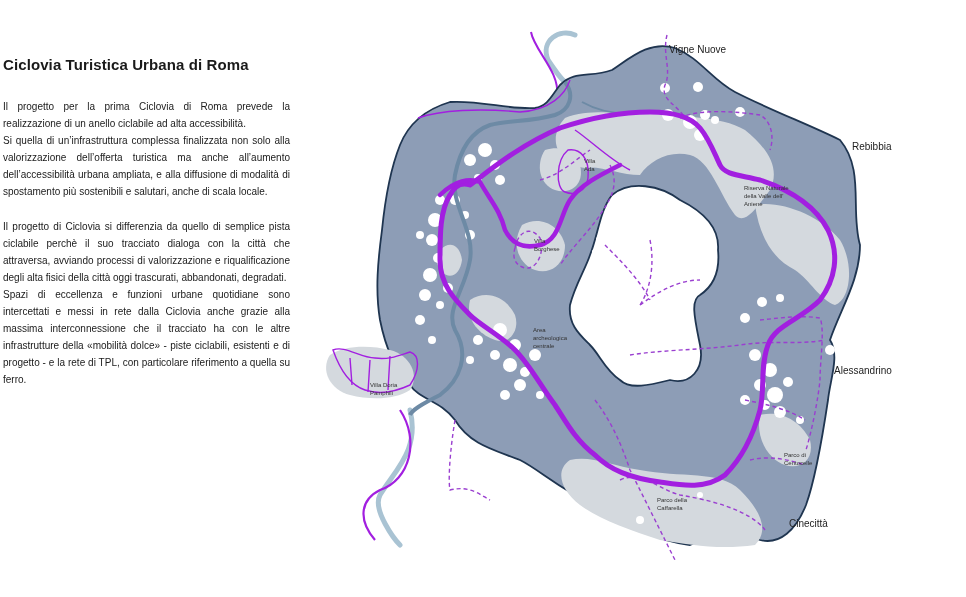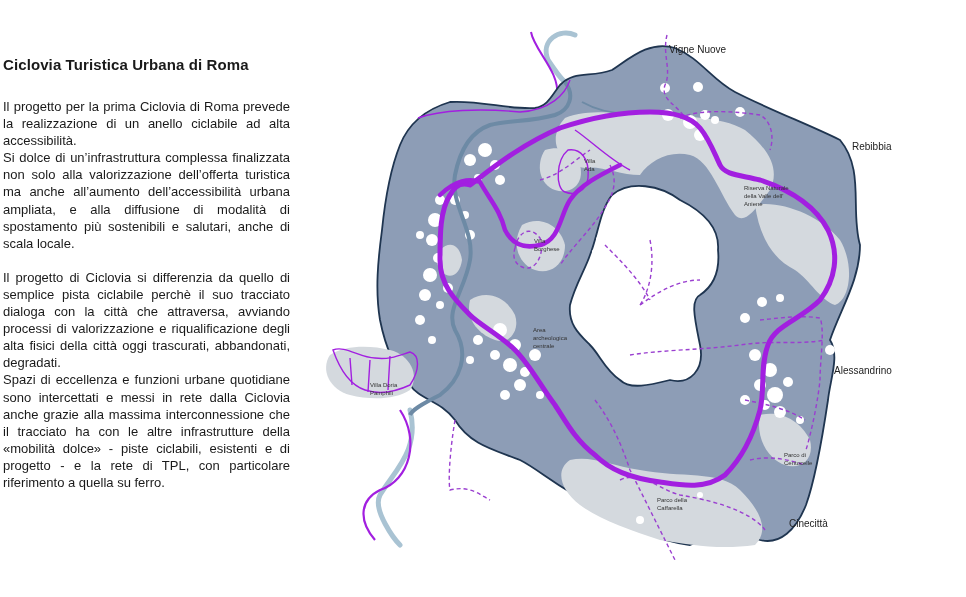--- a/index.html
+++ b/index.html
@@ -1,37 +1,37 @@
 <!DOCTYPE html>
 <html><head>
 <meta charset="utf-8">
 <style>
   html, body { margin:0; padding:0; background:#ffffff; }
   body { width:966px; height:597px; position:relative; overflow:hidden; font-family:"Liberation Sans", sans-serif; color:#1a1a1a; }
   .text-col { position:absolute; left:3px; top:56px; width:287px; }
   .title { font-size:15px; font-weight:bold; margin:0 0 25px 0; letter-spacing:0.1px; }
-  .para { font-size:13px; line-height:17.1px; text-align:justify; margin:0; }
+  .para { font-size:10px; line-height:17.1px; text-align:justify; margin:0; }
   .para b { font-weight:normal; }
   .gap { height:17px; }
   .map { position:absolute; left:315px; top:0; width:651px; height:493px; }
   .map svg { width:651px; height:597px; display:block; }
   .lbl { font-family:"Liberation Sans", sans-serif; fill:#222; }
   .lbl-big { font-size:10px; }
   .lbl-small { font-size:6px; fill:#333; }
 </style>
 </head>
 <body>
 
 <div class="text-col">
   <h1 class="title">Ciclovia Turistica Urbana di Roma</h1>
   <p class="para">
     <span>Il progetto per la prima Ciclovia di Roma prevede la realizzazione di un anello ciclabile ad alta accessibilità.</span>
   </p>
   <p class="para">
-    <span>Si dolce di </span><b>un’infrastruttura comples</b><span>sa finalizzata non solo alla valorizzazione dell’offerta turistica ma anche all’aumento dell’accessibilità urbana ampliata, e alla diffusione di modalità di spostamento più sostenibili e salutari, anche di scala locale.</span>
+    <span>Si quella di </span><b>un’infrastruttura comples</b><span>sa finalizzata non solo alla valorizzazione dell’offerta turistica ma anche all’aumento dell’accessibilità urbana ampliata, e alla diffusione di modalità di spostamento più sostenibili e salutari, anche di scala locale.</span>
   </p>
   <div class="gap"></div>
   <p class="para">
     <span>Il progetto di Ciclovia si differenzia da quello di semplice pista ciclabile perchè il suo tracciato dialoga con la città che attraversa, avviando </span><b>processi di valorizzazione e riqualificazione</b><span> degli alta fisici della città oggi trascurati, abbandonati, degradati.</span>
   </p>
   <p class="para">
     <span>Spazi di eccellenza e funzioni urbane quotidiane sono intercettati e messi in rete dalla Ciclovia anche grazie alla massima interconnessione che il tracciato ha con le altre infrastrutture della «mobilità dolce» - piste ciclabili, esistenti e di progetto - e la rete di TPL, con particolare riferimento a quella su ferro.</span>
   </p>
 </div>
 

